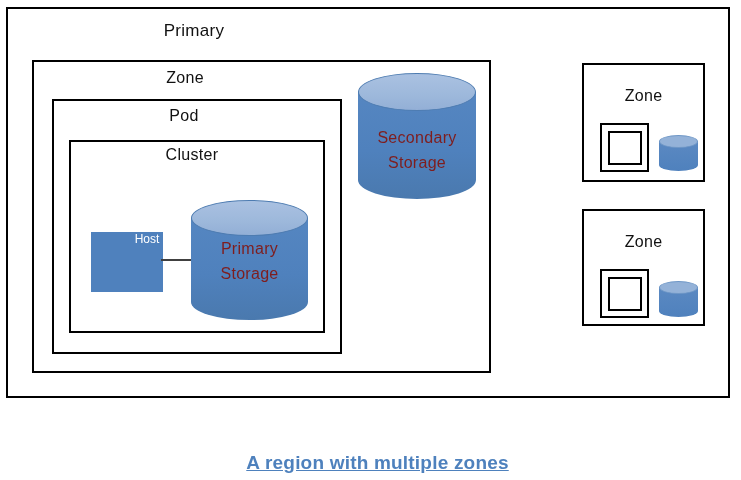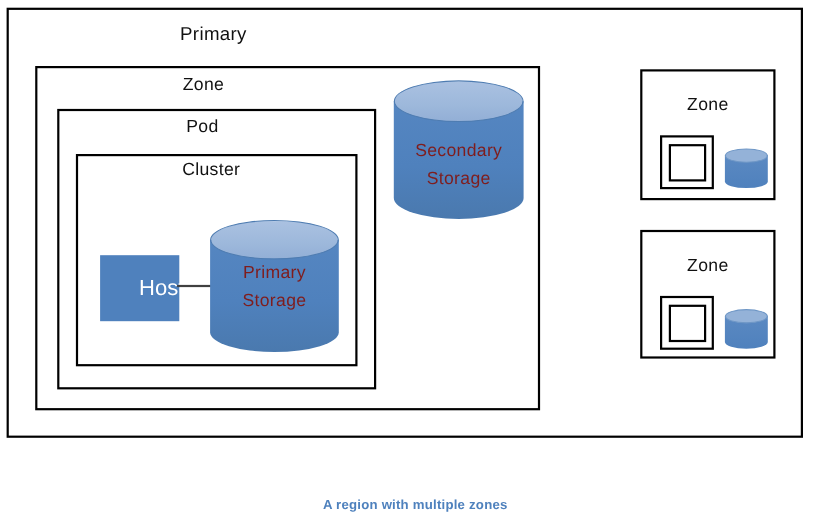--- a/index.html
+++ b/index.html
@@ -24,24 +24,24 @@
     color: #111111;
     letter-spacing: 0.3px;
     white-space: nowrap;
   }
   .region-label-size { font-size: 17px; }
 
   
   .host-box {
     background: #4f81bd;
     display: flex;
-    align-items: center;
+    align-items: flex-start;
     justify-content: center;
     color: #ffffff;
-    font-size: 20px;
+    font-size: 12px;
     padding-left: 40px;
   }
   .connector { background: #404040; }
 
   
   .cylinder { position: absolute; }
   .cyl-body {
     position: absolute;
     left: 0; right: 0; bottom: 0;
     background: linear-gradient(180deg, #5586c1 0%, #4f81bd 55%, #4a79ae 100%);
@@ -109,24 +109,25 @@
     box-sizing: border-box;
     background: #ffffff;
   }
 
   .caption {
     position: absolute;
     top: 452px;
     left: 14px;
     width: 727px;
     text-align: center;
-    font-size: 12px;
+    font-size: 19px;
     font-weight: bold;
     color: #4e81bd;
     letter-spacing: 0.2px;
+    text-decoration: underline;
   }
 </style>
 </head>
 <body>
 
 <div class="canvas">
 
   <div class="abs outline-box" style="left:6px; top:7px; width:724px; height:391px;"></div>
   <div class="box-label region-label-size" style="left:119px; top:21px; width:150px;">Primary</div>
 

